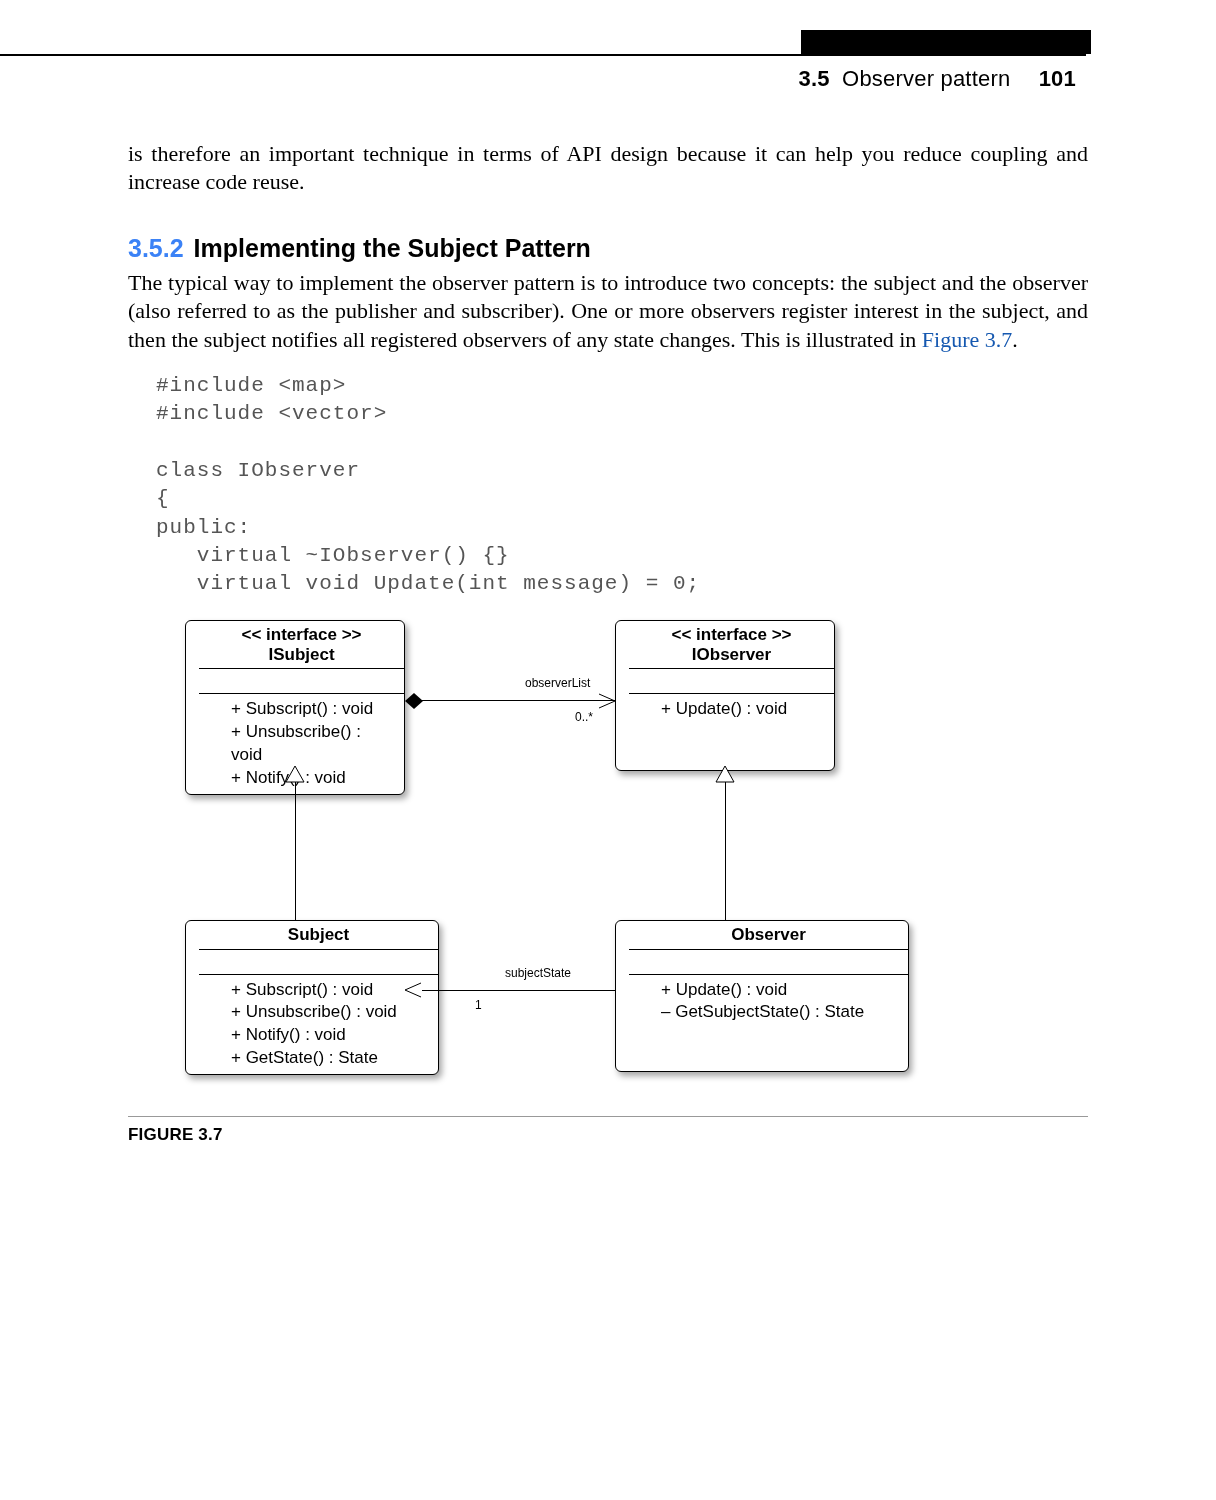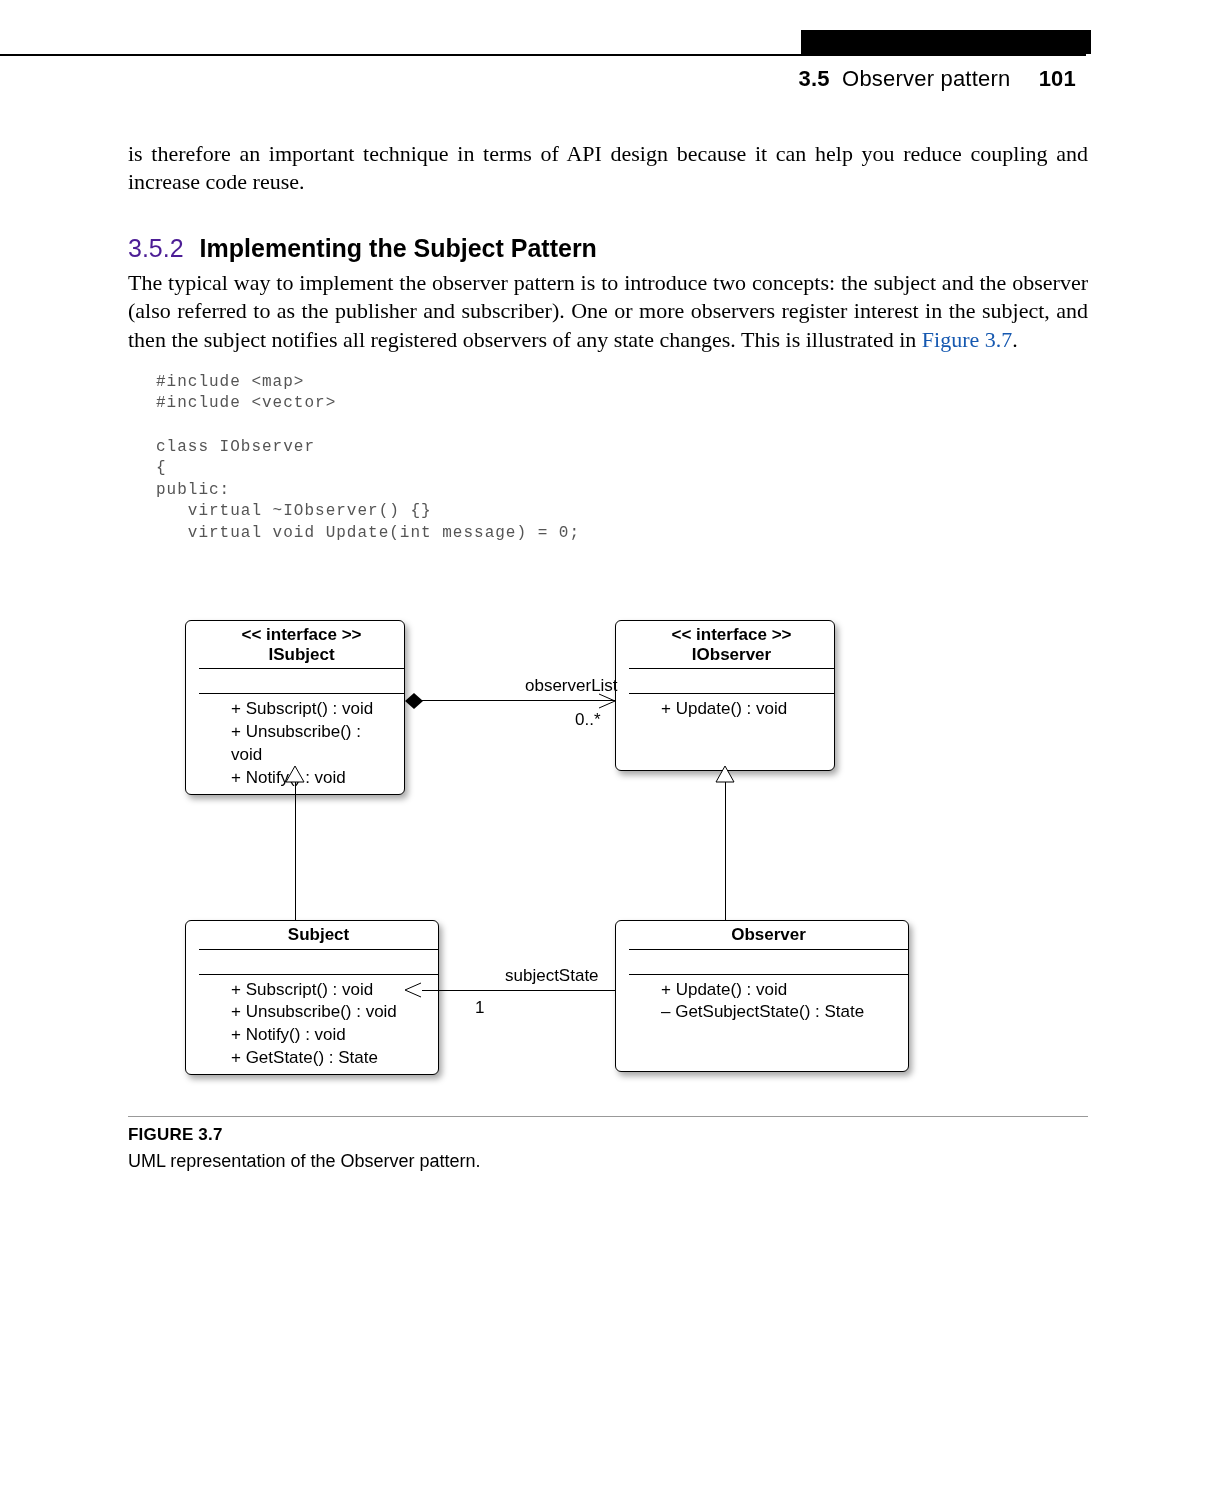--- a/index.html
+++ b/index.html
@@ -61,26 +61,26 @@
   p.body.indent { text-indent: 28px; }
   a.figref { color: #1558b0; text-decoration: none; }
 
   h2.subsec {
     margin: 38px 0 6px 0;
     font-family: Arial, Helvetica, sans-serif;
     font-size: 25px;
     font-weight: 700;
     color: #000;
   }
-  h2.subsec .num { font-weight: 400; color: #4c1d95; margin-right: 16px; }
+  h2.subsec .num { font-weight: 700; color: #3b82f6; margin-right: 10px; }
 
   pre.code {
     margin: 18px 0 0 28px;
     font-family: "Courier New", Courier, monospace;
-    font-size: 16px;
+    font-size: 21px;
     line-height: 1.35;
     color: #555;
     letter-spacing: 1px;
     white-space: pre;
   }
 
   
   .uml-wrap {
     position: absolute;
     left: 185px;
@@ -118,21 +118,21 @@
   }
   .line-v {
     position: absolute;
     width: 1px;
     background: #000;
   }
   .svg-deco { position: absolute; overflow: visible; }
 
   .conn-label {
     position: absolute;
-    font-size: 17px;
+    font-size: 12px;
     font-family: Arial, Helvetica, sans-serif;
   }
 
   
   .fig-cap {
     position: absolute;
     left: 128px;
     top: 1116px;
     width: 960px;
   }
@@ -265,16 +265,15 @@
       <polyline points="16,0 0,7 16,14" fill="none" stroke="#000" stroke-width="1"></polyline>
     </svg>
     <div class="conn-label" style="left:320px; top:346px;">subjectState</div>
     <div class="conn-label" style="left:290px; top:378px;">1</div>
 
   </div>
 
   <div class="fig-cap">
     <div class="fig-rule"></div>
     <div class="fig-label">FIGURE 3.7</div>
-    <div class="fig-text">UML representation of the Observer pattern.</div>
   </div>
 
 </div>
 
 </body></html>

